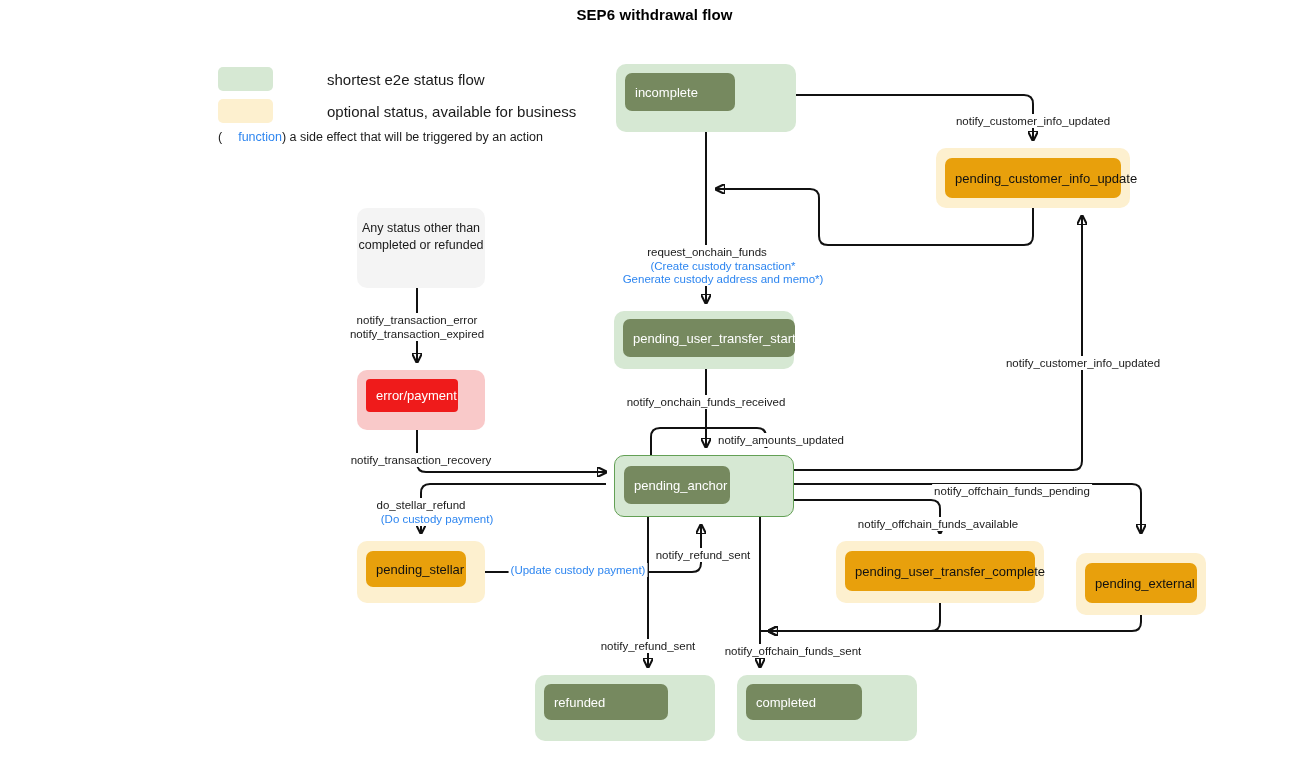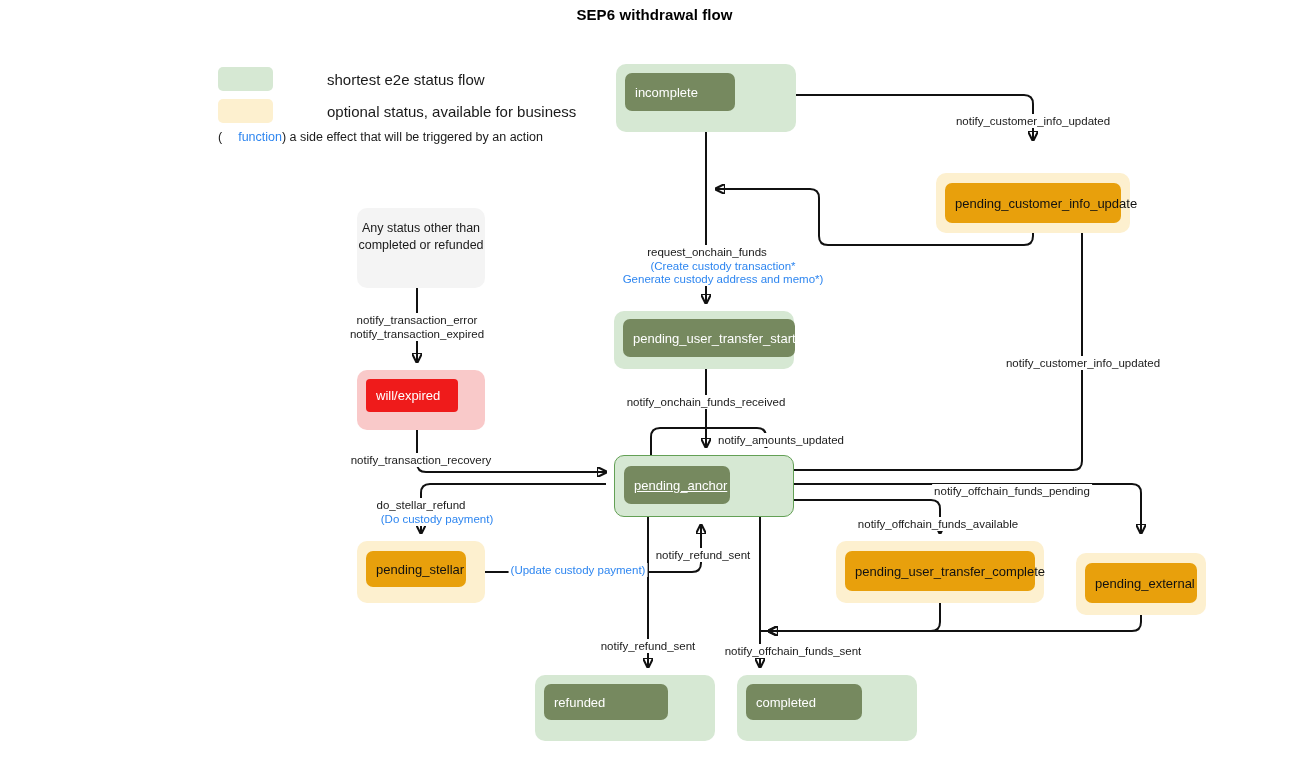--- a/index.html
+++ b/index.html
@@ -133,45 +133,45 @@
 
     <path d="M 769 631 L 760 631"></path>
   </svg>
 
   <div class="node green" style="left:616px;top:64px;width:180px;height:68px;">
     <div class="chip" style="width:110px;text-align:center;">
       <span>incomplete</span>
     </div>
   </div>
 
-  <div class="node orange" style="left:936px;top:148px;width:194px;height:60px;margin-top:25px;">
+  <div class="node orange" style="left:936px;top:148px;width:194px;height:60px;">
     <div class="chip" style="width:176px;top:10px;height:40px;">
       <span>pending_customer_info_update</span>
     </div>
   </div>
 
   <div class="node gray" style="left:357px;top:208px;width:128px;height:80px;">
     <div class="plaintext" style="white-space:pre-line;">Any status other than
 completed or refunded</div>
   </div>
 
   <div class="node green" style="left:614px;top:311px;width:180px;height:58px;">
     <div class="chip" style="width:172px;top:8px;height:38px;">
       <span>pending_user_transfer_start</span>
     </div>
   </div>
 
   <div class="node red" style="left:357px;top:370px;width:128px;height:60px;">
     <div class="chip" style="width:92px;top:9px;height:33px;border-radius:4px;">
-      <span>will/expired</span>
+      <span>error/payment</span>
     </div>
   </div>
 
   <div class="node green outlined" style="left:614px;top:455px;width:180px;height:62px;">
-    <div class="chip" style="width:106px;top:10px;height:38px;text-decoration:underline;">
+    <div class="chip" style="width:106px;top:10px;height:38px;">
       <span>pending_anchor</span>
     </div>
   </div>
 
   <div class="node orange" style="left:357px;top:541px;width:128px;height:62px;">
     <div class="chip" style="width:100px;top:10px;height:36px;">
       <span>pending_stellar</span>
     </div>
   </div>
 

